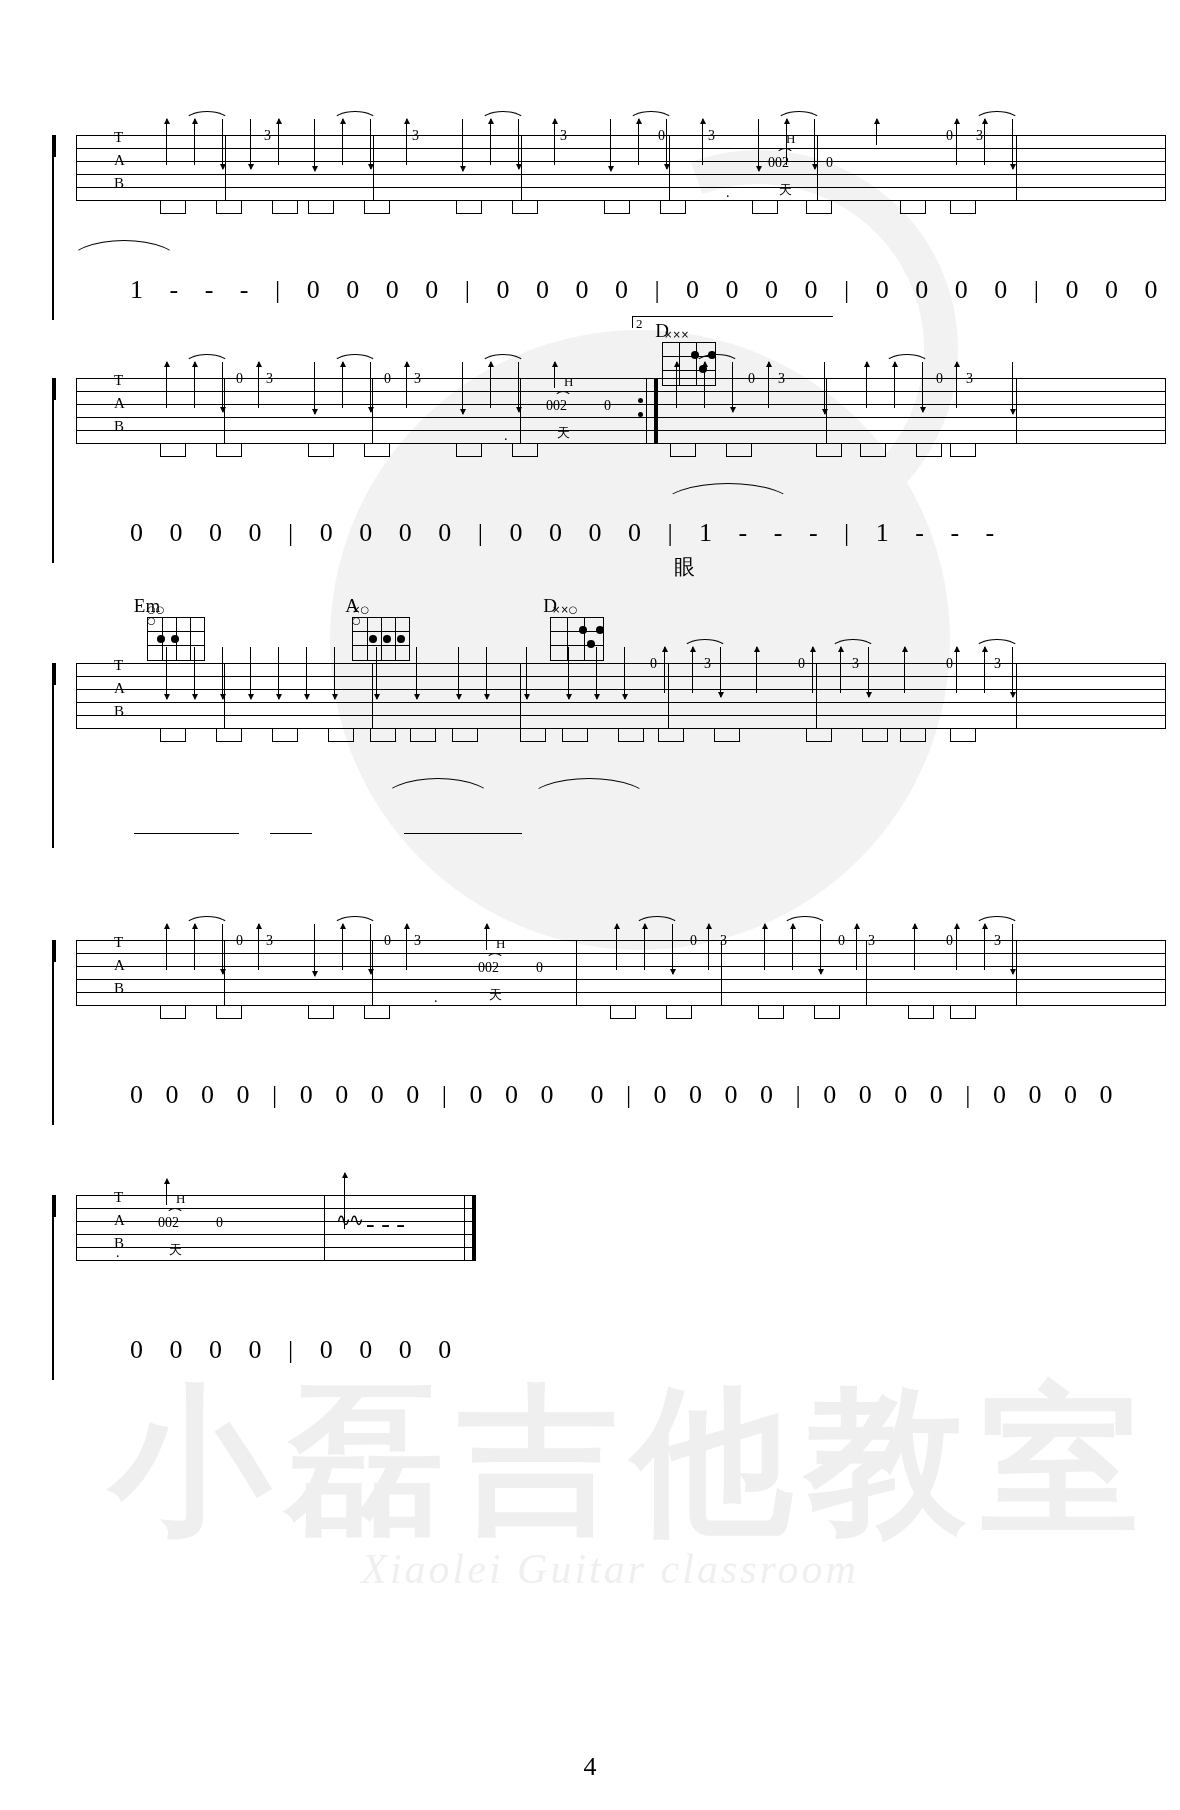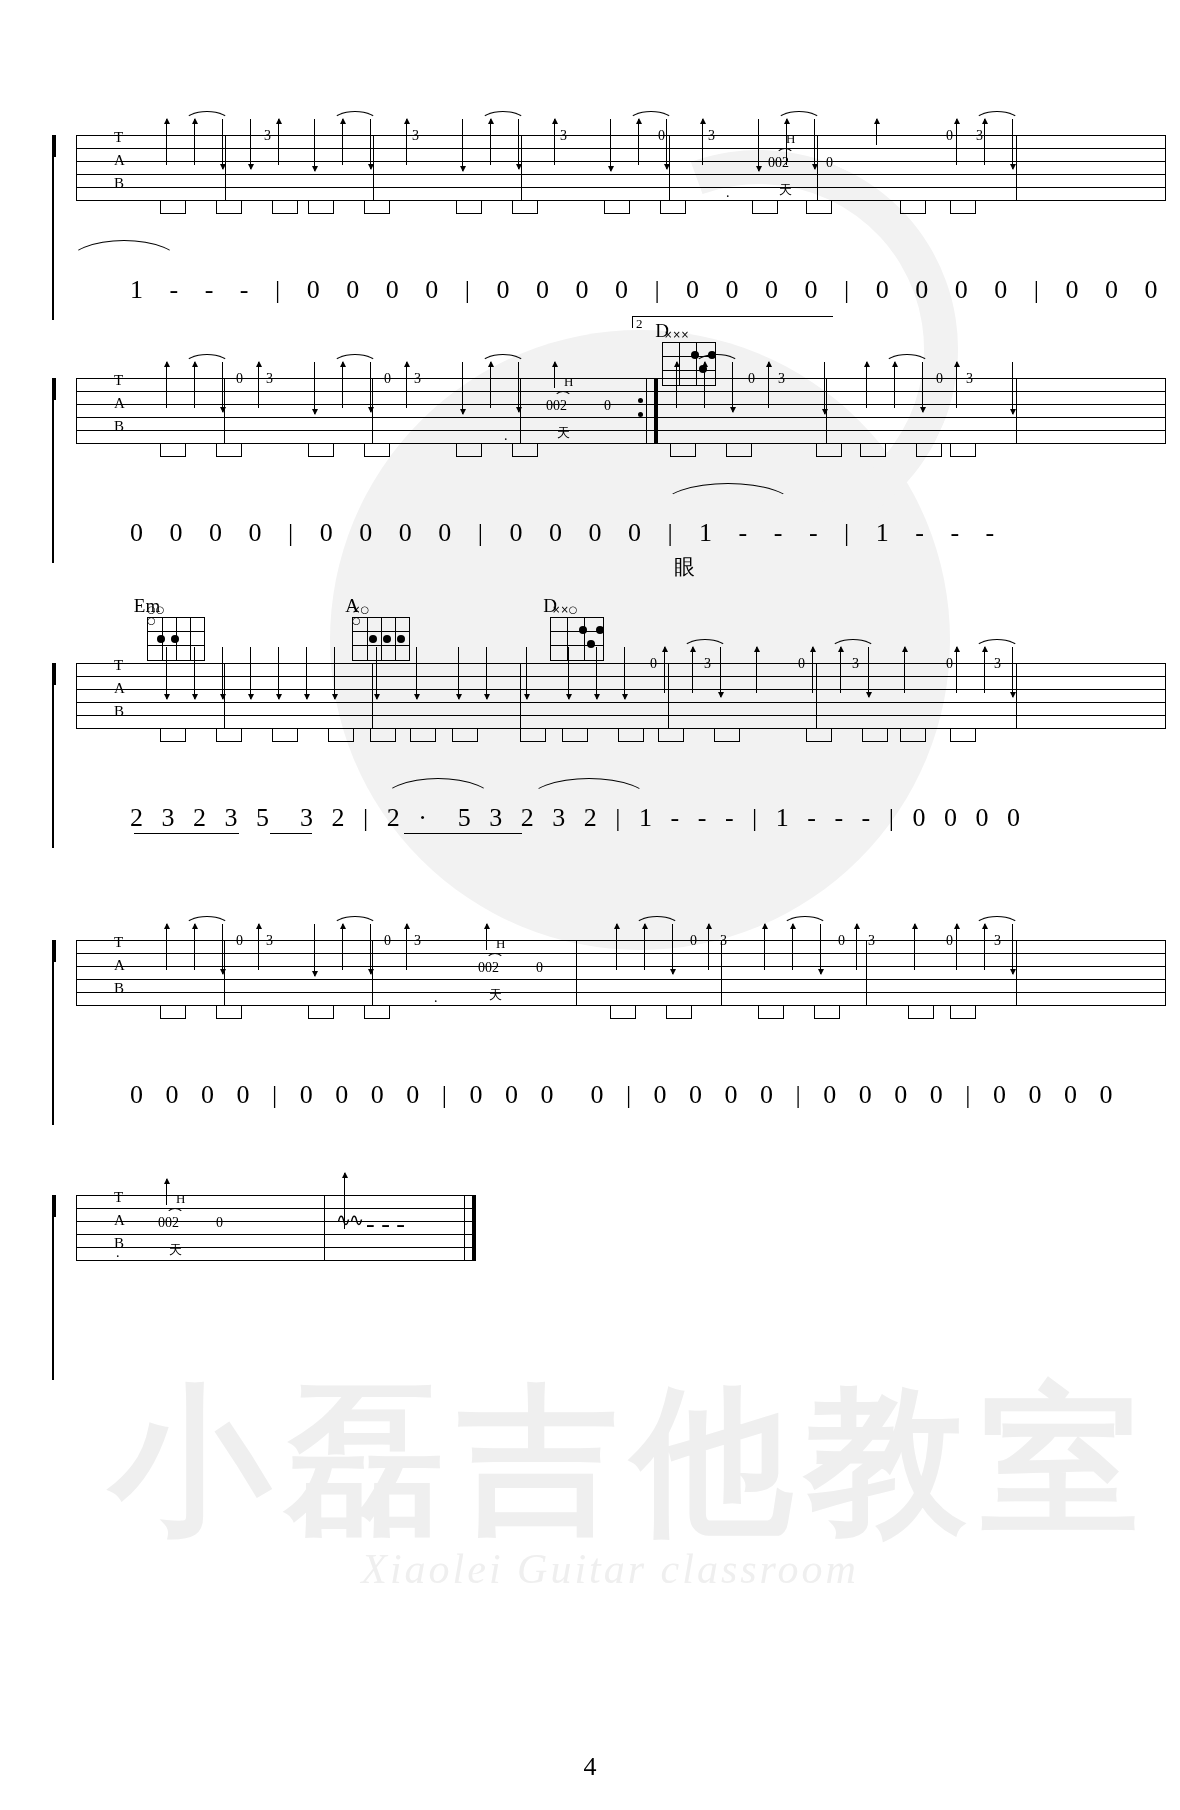--- a/index.html
+++ b/index.html
@@ -408,21 +408,20 @@
       <div class="rh" style="left:582px;top:66px;width:24px;"></div>
       <div class="rh" style="left:638px;top:66px;width:24px;"></div>
       <div class="rh" style="left:730px;top:66px;width:24px;"></div>
       <div class="rh" style="left:786px;top:66px;width:24px;"></div>
       <div class="rh" style="left:824px;top:66px;width:24px;"></div>
       <div class="rh" style="left:874px;top:66px;width:24px;"></div>
     </div>
 
     <div class="slur big" style="left:330px;top:115px;width:110px;"></div>
     <div class="slur big" style="left:476px;top:115px;width:120px;"></div>
-    <div class="jp" style="left:78px;top:140px;letter-spacing:6px;">2 3 2 3 5  3 2 | 2 ·  5 3 2 3 2 | 1 - - - | 1 - - - | 0 0 0 0</div>
     <div class="jpbeam" style="left:82px;top:170px;width:105px;"></div>
     <div class="jpbeam" style="left:218px;top:170px;width:42px;"></div>
     <div class="jpbeam" style="left:352px;top:170px;width:118px;"></div>
   </div>
 
   <div class="system" style="left:52px;top:940px;width:1086px;height:190px;">
     <div class="brace" style="height:185px;"></div>
     <div class="staff" style="width:1090px;height:64px;">
       <div class="sline" style="top:0px;width:1090px;"></div>
       <div class="sline" style="top:13px;width:1090px;"></div>
@@ -526,17 +525,18 @@
       <div class="hmark" style="left:100px;top:-4px;">H</div>
       <div class="tie-small" style="left:90px;top:13px;"></div>
       <div class="num" style="left:82px;top:20px;">002</div>
       <div class="num" style="left:140px;top:20px;">0</div>
       <div class="harm" style="left:93px;top:46px;">天</div>
       <div class="num" style="left:40px;top:50px;">.</div>
 
       <div class="wavy" style="left:260px;top:14px;">∿∿</div>
       <div class="dash" style="left:290px;top:14px;">- - -</div>
     </div>
+    <div class="jp" style="left:78px;top:140px;letter-spacing:10px;">0 0 0 0 | 0 0 0 0</div>
   </div>
 
 </div>
 
 <div class="pagenum">4</div>
 
 </body></html>

